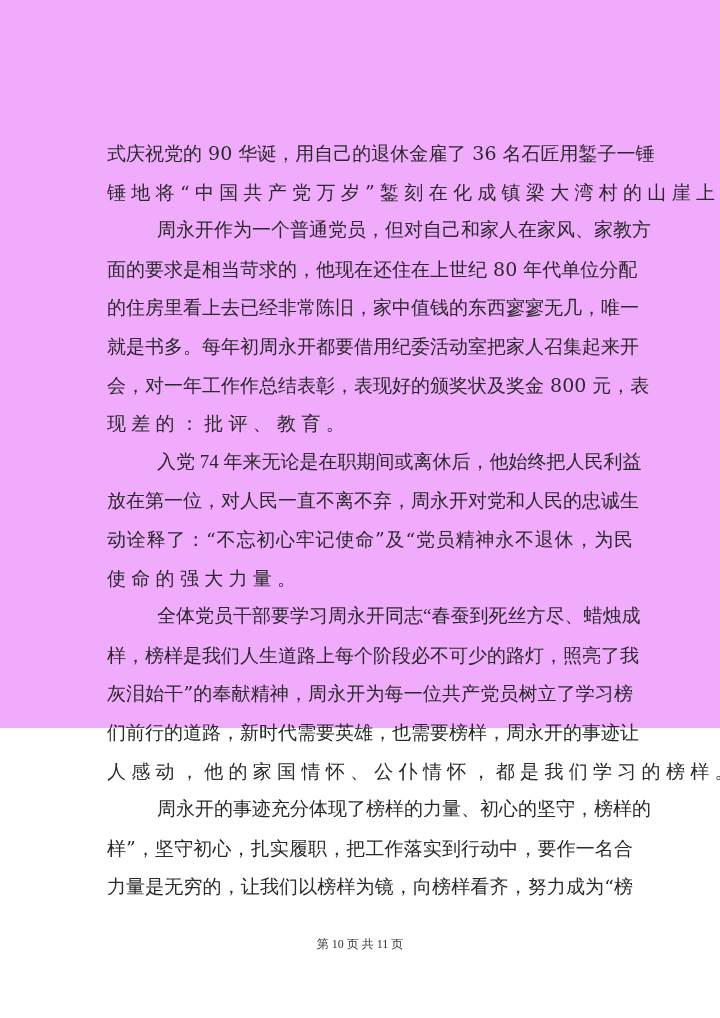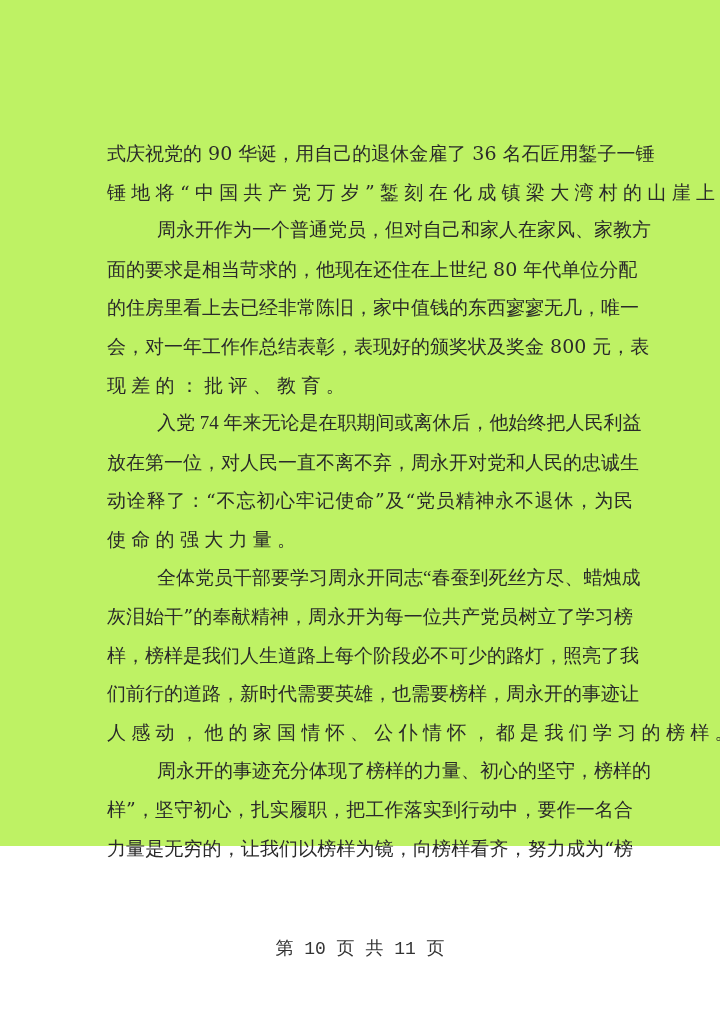--- a/index.html
+++ b/index.html
@@ -12,22 +12,22 @@
       height: 1018px;
       position: relative;
       overflow: hidden;
       font-family: "DejaVu Serif", "Liberation Serif", serif;
       color: #2a2a2a;
     }
     .page {
       position: absolute;
       left: 0; top: 0;
       width: 720px;
-      height: 846px;
-      background: #bef264;
+      height: 728px;
+      background: #f0abfc;
     }
     .body-text {
       position: absolute;
       left: 107px;
       top: 136px;
       width: 526px;
     }
     .line {
       height: 38.6px;
       line-height: 34px;
@@ -44,44 +44,45 @@
     .line.indent {
       padding-left: 50px;
       font-family: Liberation Serif, serif;
     }
     .footer {
       position: absolute;
       left: 0;
       width: 720px;
       top: 936px;
       text-align: center;
-      font-size: 18px;
+      font-size: 12px;
       color: #333333;
-      font-family: Liberation Mono, monospace;
+      font-family: Liberation Serif, serif;
     }
   </style>
 </head>
 <body>
 
 <div class="page">
   <div class="body-text">
     <div class="line">式庆祝党的 90 华诞，用自己的退休金雇了 36 名石匠用錾子一锤</div>
     <div class="line last">锤地将“中国共产党万岁”錾刻在化成镇梁大湾村的山崖上。</div>
     <div class="line indent">周永开作为一个普通党员，但对自己和家人在家风、家教方</div>
     <div class="line">面的要求是相当苛求的，他现在还住在上世纪 80 年代单位分配</div>
     <div class="line">的住房里看上去已经非常陈旧，家中值钱的东西寥寥无几，唯一</div>
+    <div class="line">就是书多。每年初周永开都要借用纪委活动室把家人召集起来开</div>
     <div class="line">会，对一年工作作总结表彰，表现好的颁奖状及奖金 800 元，表</div>
     <div class="line last">现差的：批评、教育。</div>
     <div class="line indent">入党 74 年来无论是在职期间或离休后，他始终把人民利益</div>
     <div class="line">放在第一位，对人民一直不离不弃，周永开对党和人民的忠诚生</div>
     <div class="line">动诠释了：“不忘初心牢记使命”及“党员精神永不退休，为民</div>
     <div class="line last">使命的强大力量。</div>
     <div class="line indent">全体党员干部要学习周永开同志“春蚕到死丝方尽、蜡烛成</div>
+    <div class="line">样，榜样是我们人生道路上每个阶段必不可少的路灯，照亮了我</div>
     <div class="line">灰泪始干”的奉献精神，周永开为每一位共产党员树立了学习榜</div>
-    <div class="line">样，榜样是我们人生道路上每个阶段必不可少的路灯，照亮了我</div>
     <div class="line">们前行的道路，新时代需要英雄，也需要榜样，周永开的事迹让</div>
     <div class="line last">人感动，他的家国情怀、公仆情怀，都是我们学习的榜样。</div>
     <div class="line indent">周永开的事迹充分体现了榜样的力量、初心的坚守，榜样的</div>
     <div class="line">样”，坚守初心，扎实履职，把工作落实到行动中，要作一名合</div>
     <div class="line">力量是无穷的，让我们以榜样为镜，向榜样看齐，努力成为“榜</div>
   </div>
 
   <div class="footer">第 10 页  共 11 页</div>
 </div>
 

